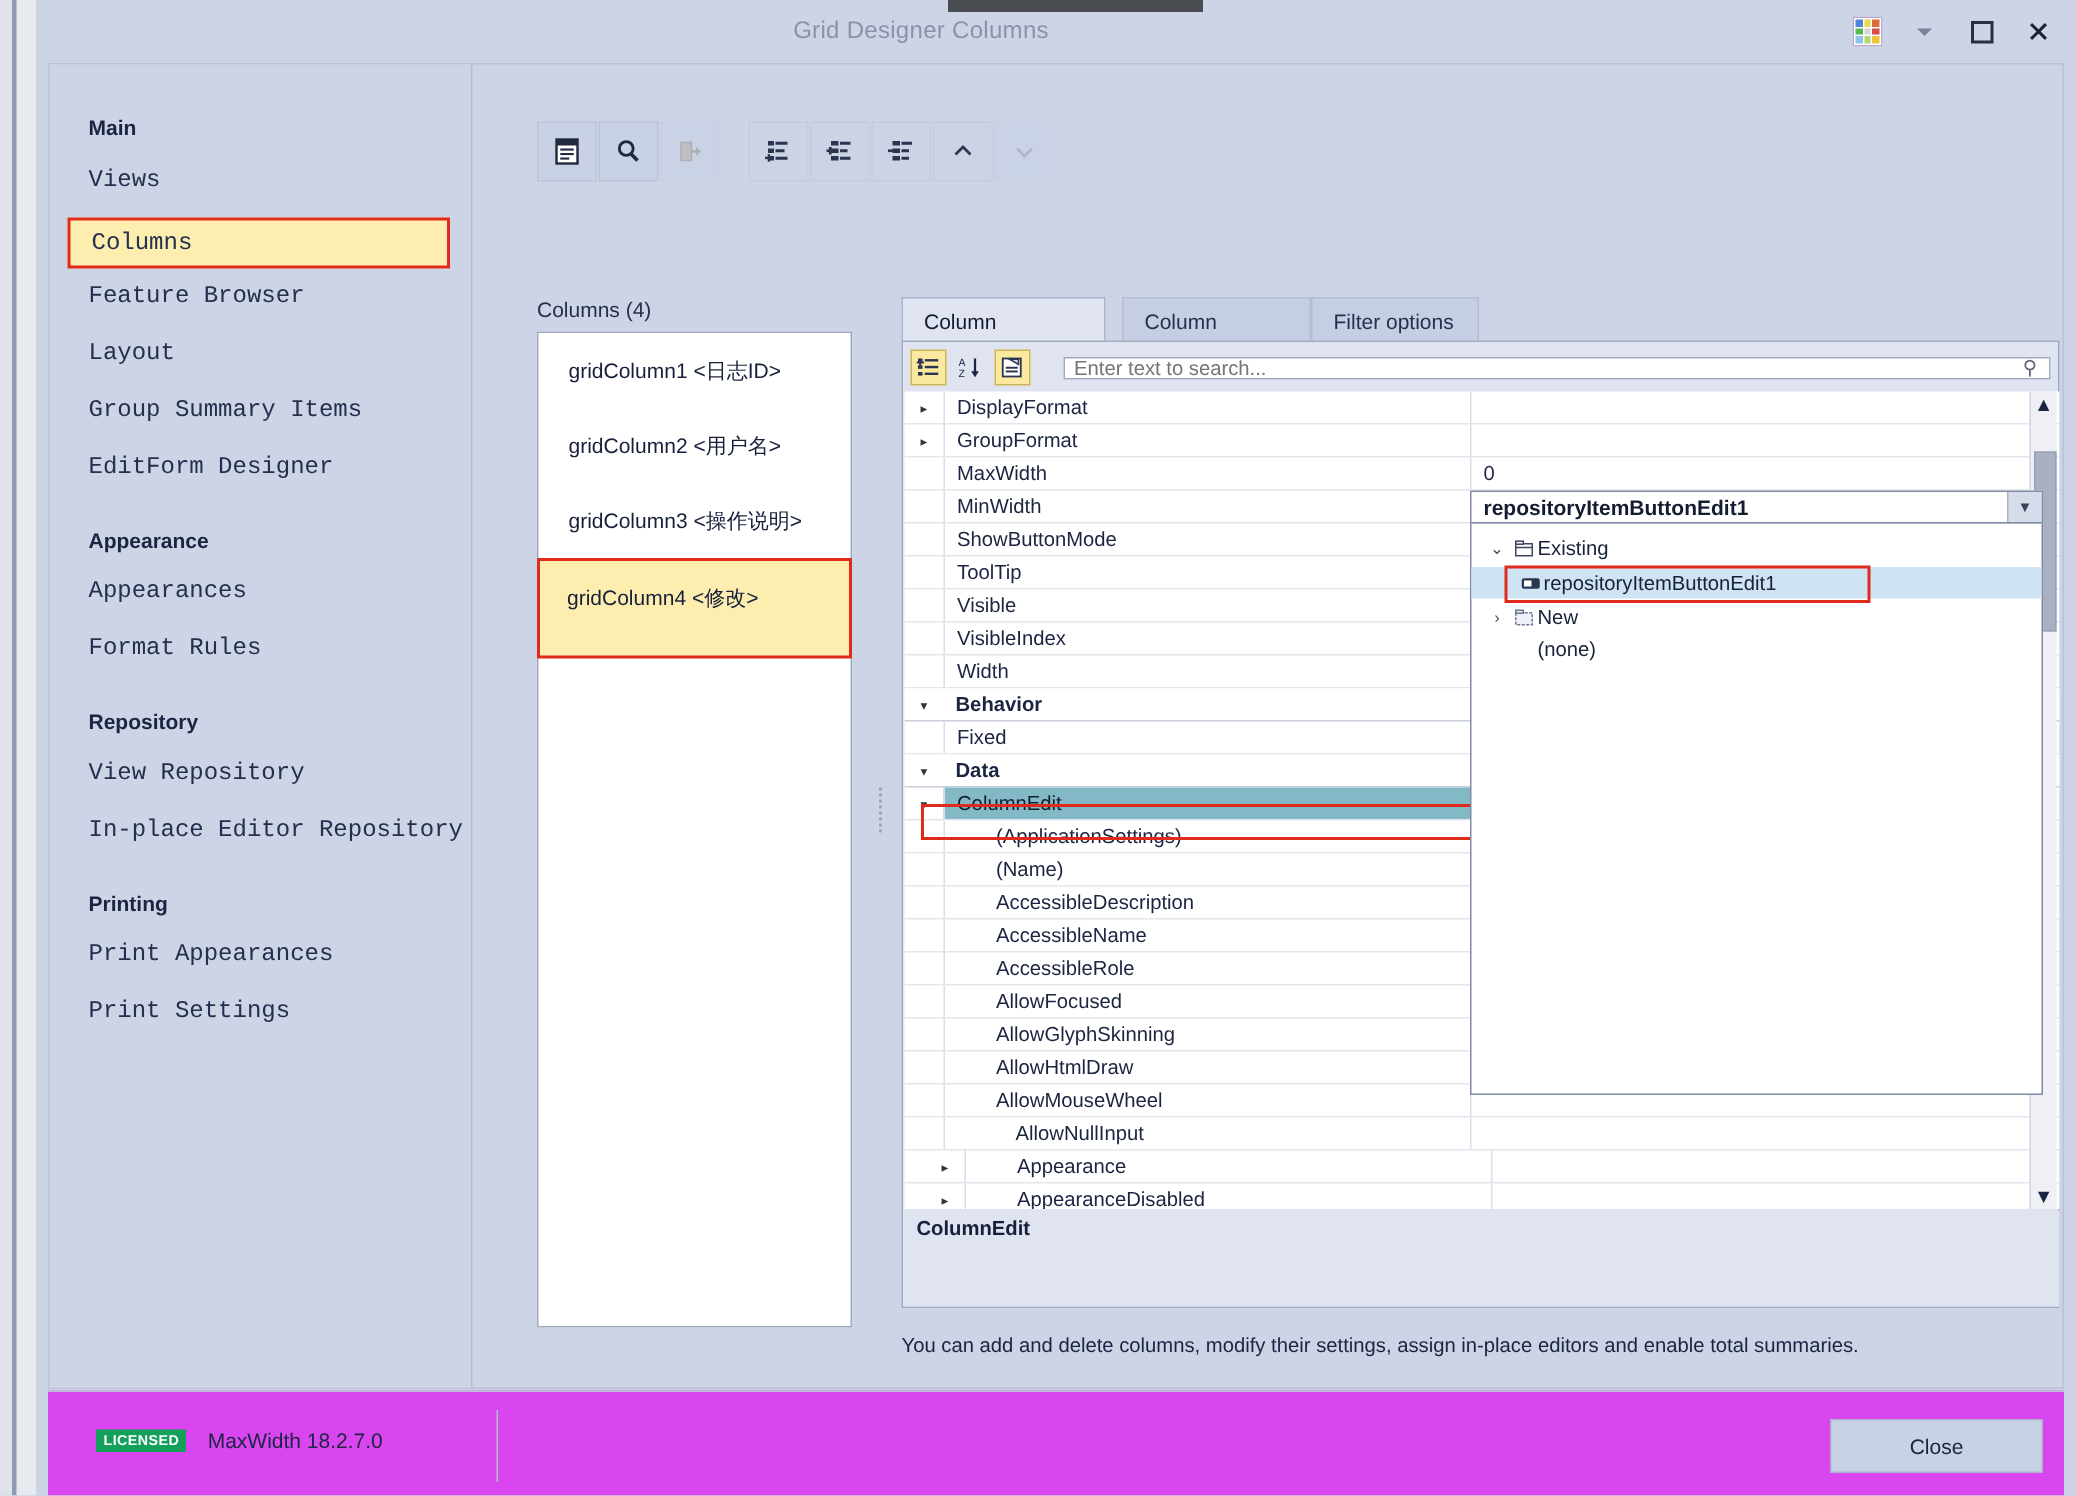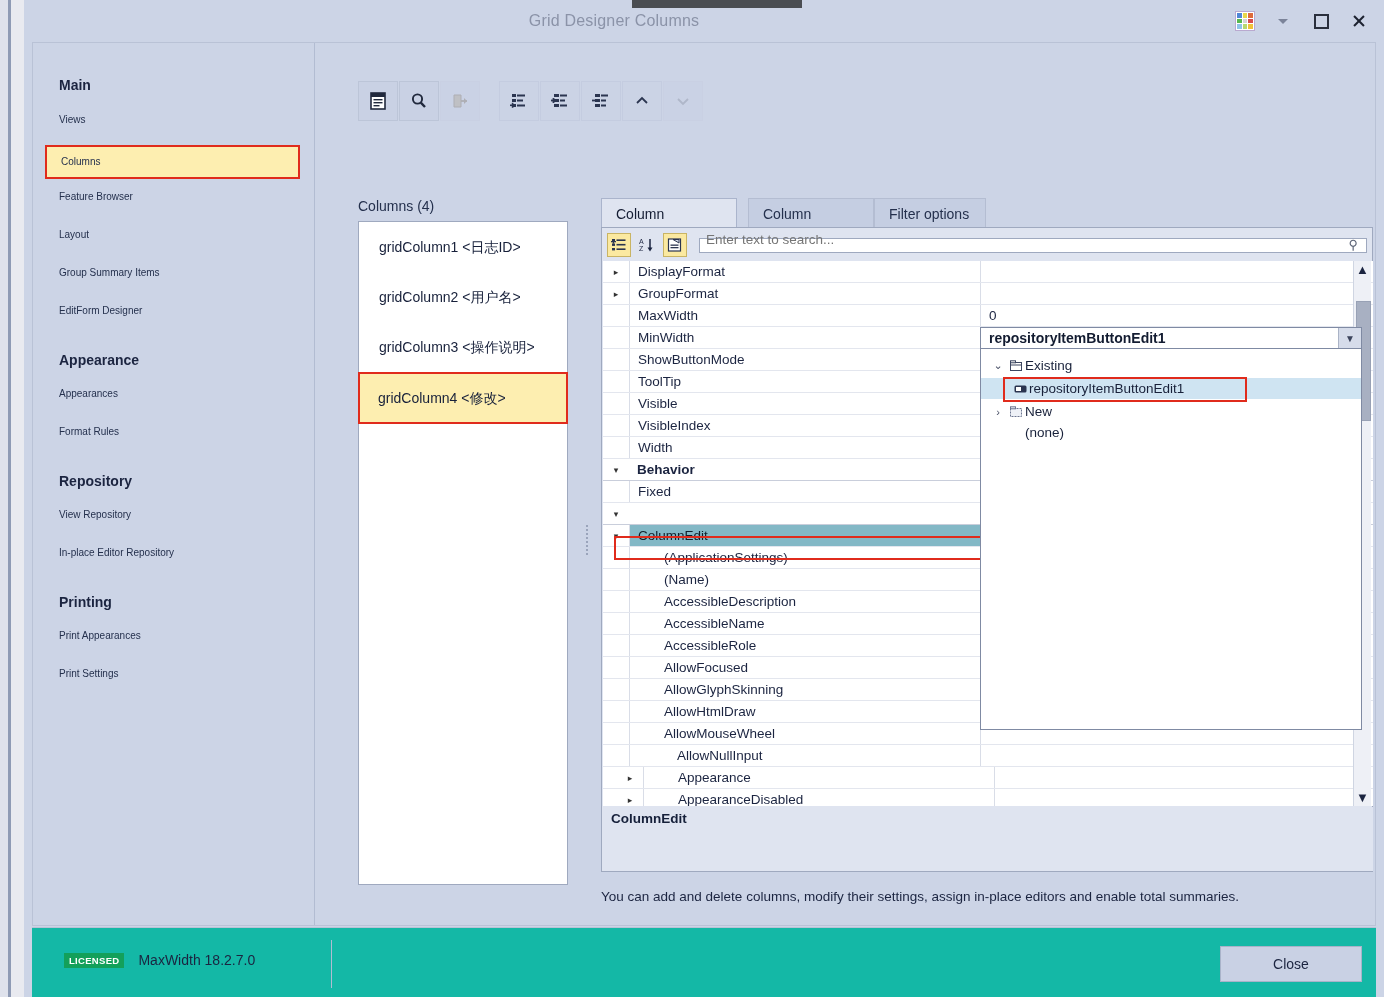--- a/index.html
+++ b/index.html
@@ -38,59 +38,59 @@
   .close-ico:before,.close-ico:after{content:"";position:absolute;left:0;top:6px;width:14px;height:2px;background:#1d2230;}
   .close-ico:before{transform:rotate(45deg);}
   .close-ico:after{transform:rotate(-45deg);}
 
   
   .content{position:absolute;left:8px;top:42px;width:1344px;height:884px;
       background:#ccd4e6;border:1px solid #b9c2d6;box-sizing:border-box;}
   .nav{position:absolute;left:0;top:0;width:282px;height:882px;background:#ccd4e6;
       border-right:1px solid #b2bcd2;box-sizing:border-box;}
   .nav-group{font-weight:bold;font-size:14px;color:#1b2440;padding:0 0 0 26px;}
-  .nav-item{font-size:10px;color:#24304d;padding:0 0 0 26px;height:26px;line-height:26px;cursor:default;}
+  .nav-item{font-size:16px;color:#24304d;padding:0 0 0 26px;height:26px;line-height:26px;cursor:default;font-family:Liberation Mono, monospace;}
   .nav-item.sel{
      background:#fdeeb0;border:2px solid #e02b1c;box-sizing:border-box;
      margin-left:12px;margin-right:14px;padding-left:14px;height:34px;line-height:30px;
   }
   
   .pane{position:absolute;left:283px;top:0;width:1059px;height:882px;}
   .toolbar{position:absolute;left:42px;top:38px;display:flex;align-items:center;}
   .tb-btn{width:40px;height:40px;border:1px solid #bcc5d8;background:#c9d1e4;margin-right:1px;
       display:flex;align-items:center;justify-content:center;cursor:default;box-sizing:border-box;}
   .tb-gap{width:18px;}
   .tb-btn.dis{opacity:.45;border-color:#c6cde0;}
   .tb-btn.plain{border-color:#c4cce0;background:#cbd3e5;}
   .glyph{width:20px;height:20px;}
 
   .col-head{position:absolute;left:42px;top:155px;font-size:14px;color:#24304d;}
   .col-list{position:absolute;left:42px;top:178px;width:210px;height:664px;background:#fff;
       border:1px solid #9fa9bf;box-sizing:border-box;}
   .col-item{height:50px;line-height:50px;padding-left:20px;font-size:14px;color:#17203a;cursor:default;}
   .col-item.sel{background:#fdeeb0;border:2px solid #e02b1c;box-sizing:border-box;
-      margin:0 -1px;height:52px;line-height:48px;padding-left:18px;}
+      margin:0 -1px;height:67px;line-height:48px;padding-left:18px;}
 
   .splitter{position:absolute;left:266px;top:480px;width:10px;height:50px;}
   .splitter i{display:block;width:2px;height:2px;background:#9aa4bb;margin:2px auto;}
 
   
   .tabs{position:absolute;left:285px;top:155px;width:772px;height:30px;}
   .tab{position:absolute;top:0;height:30px;line-height:30px;padding:0 14px;font-size:14px;
       color:#24304d;background:#c5cee2;border:1px solid #b4bdd2;border-bottom:none;box-sizing:border-box;cursor:default;}
   .tab.active{background:#dfe4f0;border-color:#aab4cc;color:#141c33;}
 
   .propbox{position:absolute;left:285px;top:184px;width:772px;height:645px;
       background:#dfe4f0;border:1px solid #9fa9bf;box-sizing:border-box;}
   .searchrow{position:absolute;left:1px;top:1px;width:770px;height:32px;display:flex;align-items:center;}
   .pg-ico{width:24px;height:24px;margin-left:4px;background:#fbe9a0;border:1px solid #c9b464;
       display:flex;align-items:center;justify-content:center;box-sizing:border-box;cursor:default;}
   .pg-ico.nb{background:transparent;border:none;}
-  .search-wrap{position:relative;flex:1;height:15px;margin:0 6px 0 12px;background:#fff;border:1px solid #9fa9bf;
-      display:flex;align-items:flex-end;box-sizing:border-box;}
+  .search-wrap{position:relative;flex:1;height:15px;margin:0 6px 0 22px;background:#fff;border:1px solid #9fa9bf;
+      display:flex;align-items:center;box-sizing:border-box;}
   .search-wrap input{border:none;outline:none;flex:1;height:22px;font-size:13.5px;color:#6e7party;
       font-family:"Liberation Sans",sans-serif;color:#70788c;padding-left:6px;background:transparent;}
   .mag{margin-right:8px;color:#5b6376;font-size:13px;}
 
   .grid{position:absolute;left:1px;top:33px;width:770px;height:545px;background:#fff;overflow:hidden;}
   .row{display:flex;height:22px;line-height:22px;border-bottom:1px solid #e3e6ee;box-sizing:border-box;font-size:13.5px;}
   .exp{width:26px;display:flex;align-items:center;justify-content:center;color:#333;font-size:9px;cursor:default;}
   .nm{width:352px;border-right:1px solid #d9dde7;border-left:1px solid #d9dde7;box-sizing:border-box;
       padding-left:8px;color:#1b2440;overflow:hidden;white-space:nowrap;}
   .vl{flex:1;padding-left:8px;color:#1b2440;overflow:hidden;white-space:nowrap;}
@@ -120,21 +120,21 @@
   .popup-head .db{width:22px;height:20px;background:#d6dcea;border-left:1px solid #aab3c6;
       display:flex;align-items:center;justify-content:center;}
   .tree-row{display:flex;align-items:center;height:21px;font-size:13.5px;color:#18213a;cursor:default;}
   .tw{width:18px;text-align:center;color:#4a5167;font-size:11px;}
   .ti{width:18px;display:flex;align-items:center;justify-content:center;}
   .tree-row.sel-node{background:#cfe4f2;}
 
   .hint{position:absolute;left:285px;top:846px;font-size:13.5px;color:#1b2440;}
 
   .footer{position:absolute;left:8px;top:927px;width:1344px;height:70px;
-      border-top:1px solid #b9c2d6;background:#14b8a6;box-sizing:border-box;}
+      border-top:1px solid #b9c2d6;background:#d946ef;box-sizing:border-box;}
   .lic{position:absolute;left:32px;top:24px;display:flex;align-items:center;}
   .lic .badge{background:#13a05a;color:#fff;font-size:9.5px;font-weight:bold;padding:2px 5px;letter-spacing:.3px;}
   .lic .vtx{margin-left:14px;font-size:14px;color:#1b2440;}
   .fdiv{position:absolute;left:299px;top:12px;width:1px;height:48px;background:#b2bcd2;}
   .close-btn{position:absolute;right:14px;top:18px;width:142px;height:36px;background:#c9d1e4;
       border:1px solid #a9b3c9;box-sizing:border-box;display:flex;align-items:center;justify-content:center;
       font-size:14px;color:#1b2440;cursor:default;}
 </style>
 </head>
 <body>
@@ -404,20 +404,21 @@
             <div class="nm">Behavior</div>
             <div class="vl"></div>
           </div>
           <div class="row">
             <div class="exp"></div>
             <div class="nm">Fixed</div>
             <div class="vl">None</div>
           </div>
           <div class="row cat">
             <div class="exp">▾</div>
+            <div class="nm">Data</div>
             <div class="vl"></div>
           </div>
 
           <div class="row sel">
             <div class="exp">▾</div>
             <div class="nm">ColumnEdit</div>
             <div class="vl"></div>
           </div>
 
           <div class="row sub">

